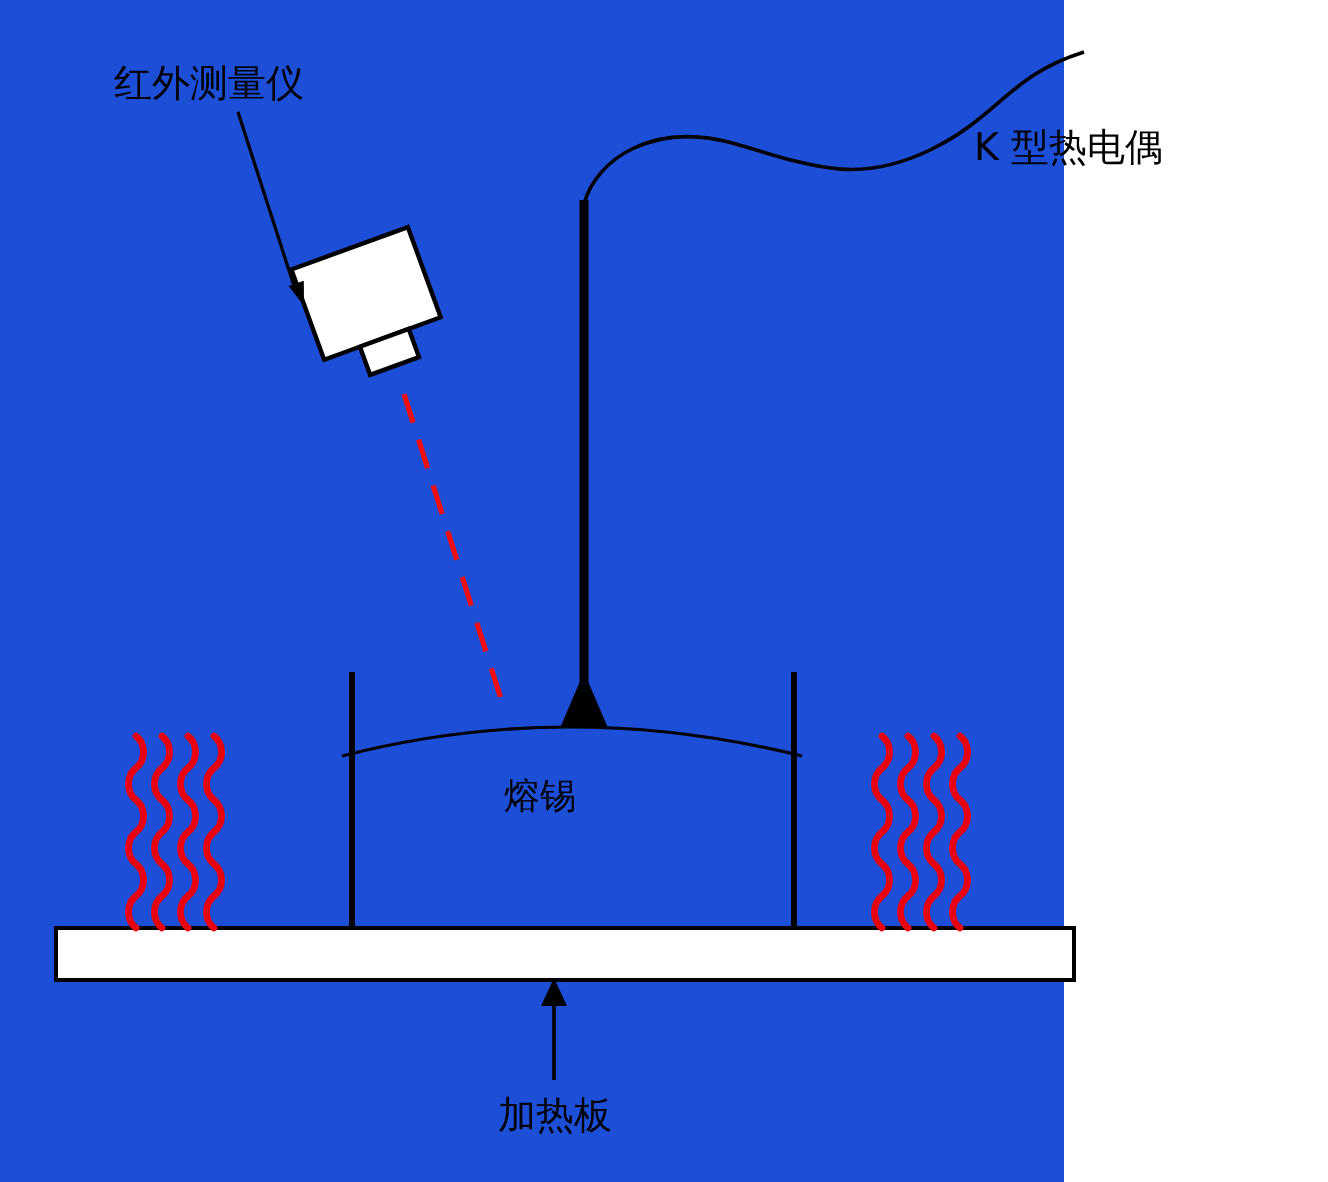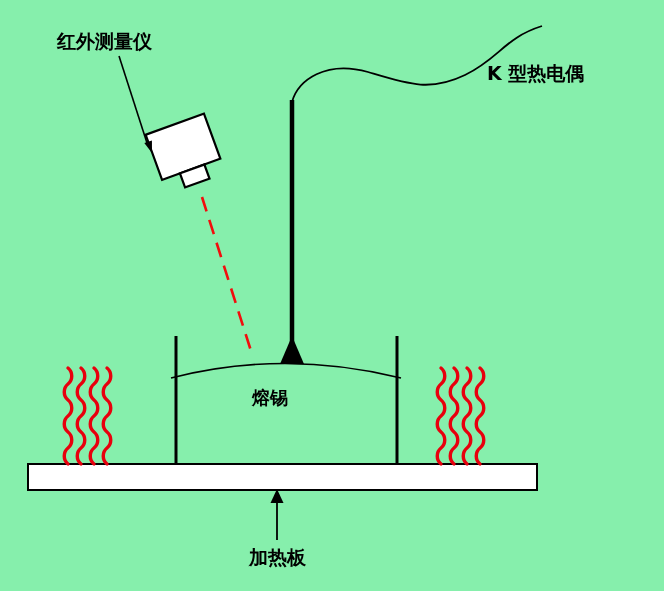--- a/index.html
+++ b/index.html
@@ -6,24 +6,23 @@
     margin: 0;
     padding: 0;
     background: #ffffff;
     width: 664px;
     height: 591px;
     overflow: hidden;
     font-family: "DejaVu Sans", sans-serif;
   }
   .stage {
     position: relative;
-    width: 664px;
+    width: 532px;
     height: 591px;
-    background: #86efac;
-    font-weight: bold;
+    background: #1d4ed8;
   }
   svg text {
     font-family: "DejaVu Sans", sans-serif;
     fill: #000000;
   }
 </style>
 </head>
 <body>
 
 <div class="stage">

